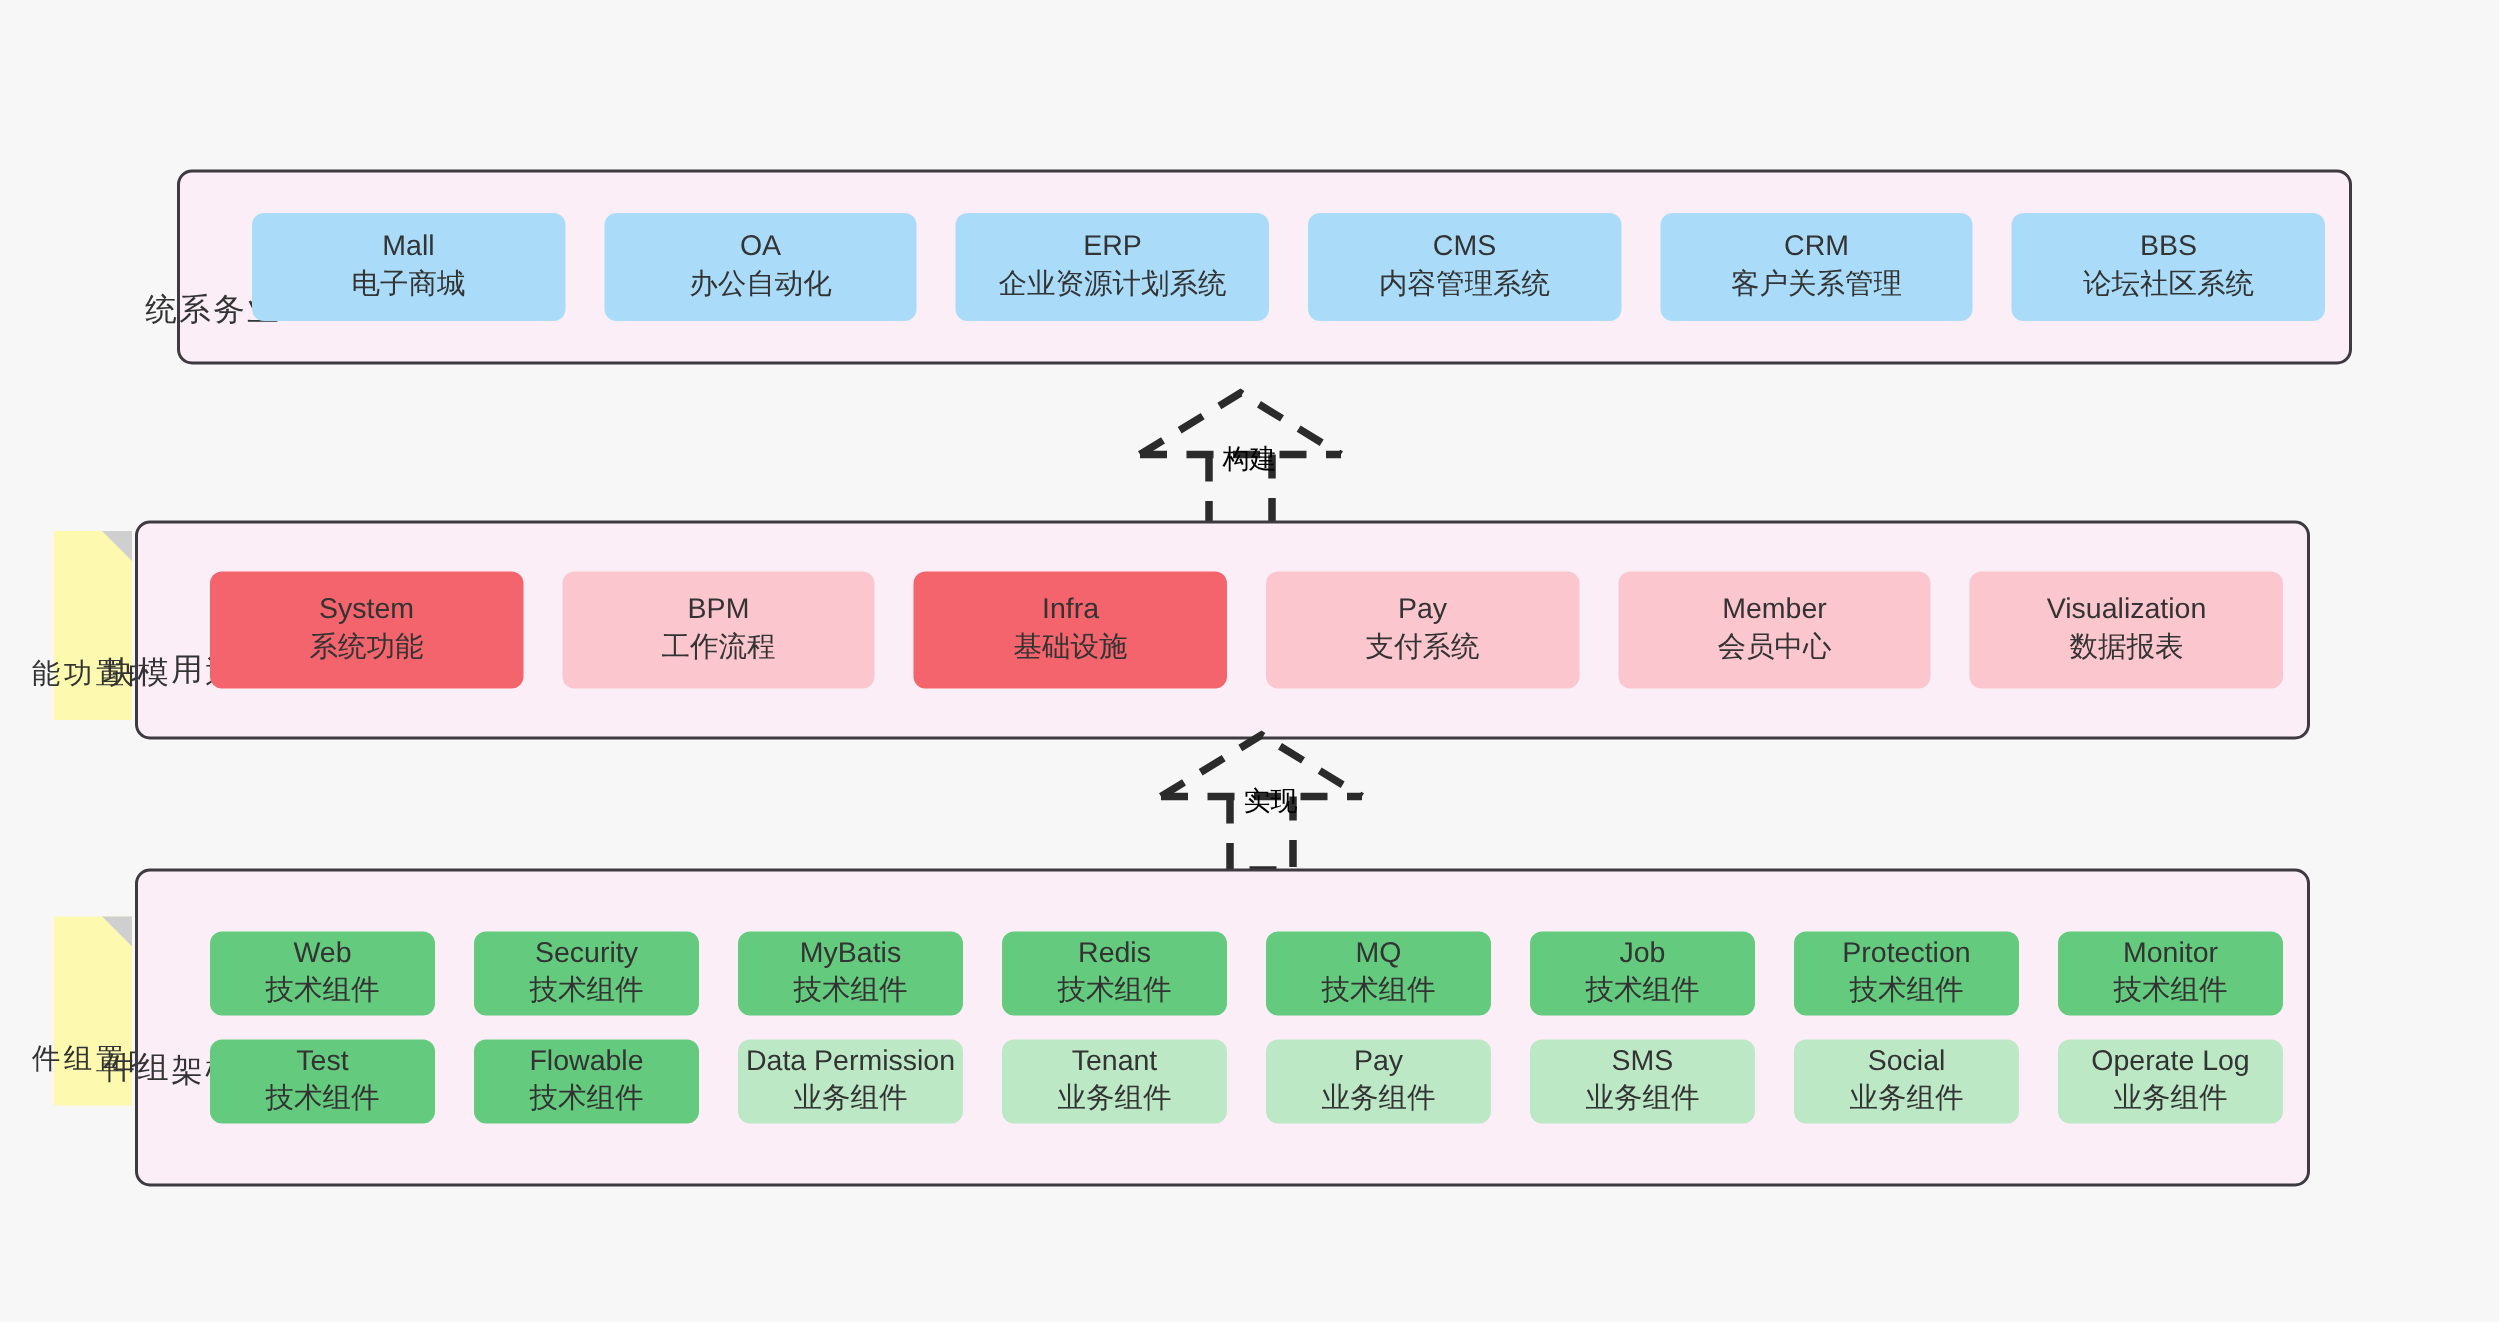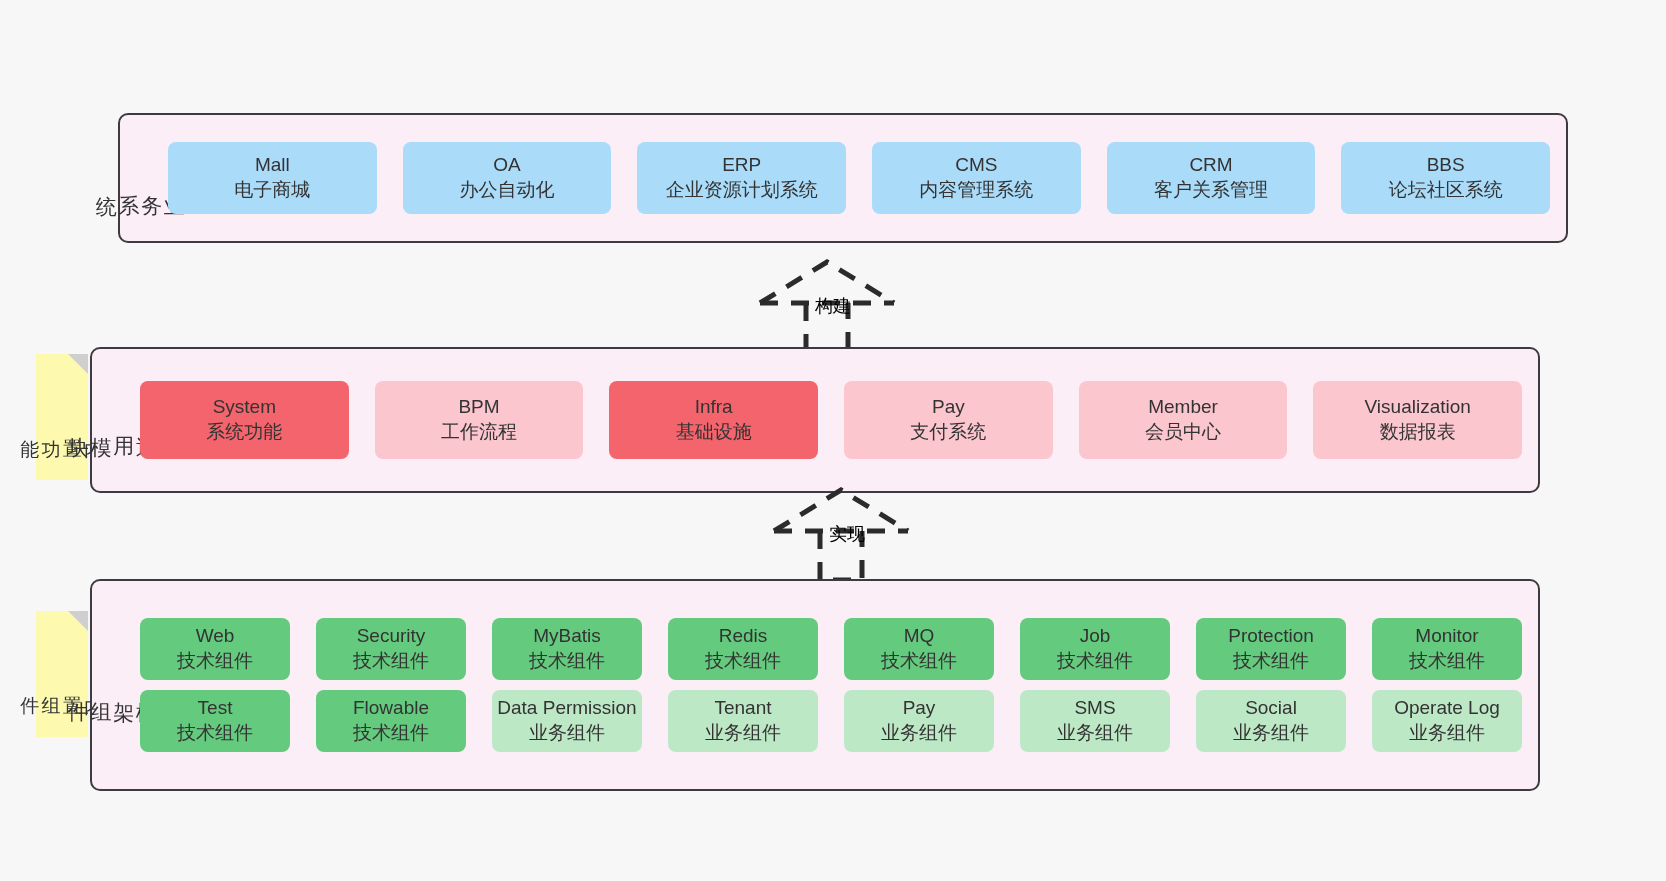--- a/index.html
+++ b/index.html
@@ -88,21 +88,21 @@
   .c-lightgreen { background: #bce8c6; }
 
   
   #layer-business { left: 90px;  top: 113px; width: 1450px; height: 130px; margin-left: 28px; }
   #layer-business .row { height: 72px; }
 
   #layer-common   { left: 90px;  top: 347px; width: 1450px; height: 146px; }
   #layer-common .row { height: 78px; }
 
   #layer-framework{ left: 90px;  top: 579px; width: 1450px; height: 212px; }
-  #layer-framework .row { height: 56px; align-items: center; }
+  #layer-framework .row { height: 56px; }
   #layer-framework .layer-body { gap: 16px; }
 
   
   .note {
     position: absolute;
     box-sizing: border-box;
     background: #fdfab0;
     display: flex;
     align-items: center;
     justify-content: center;

